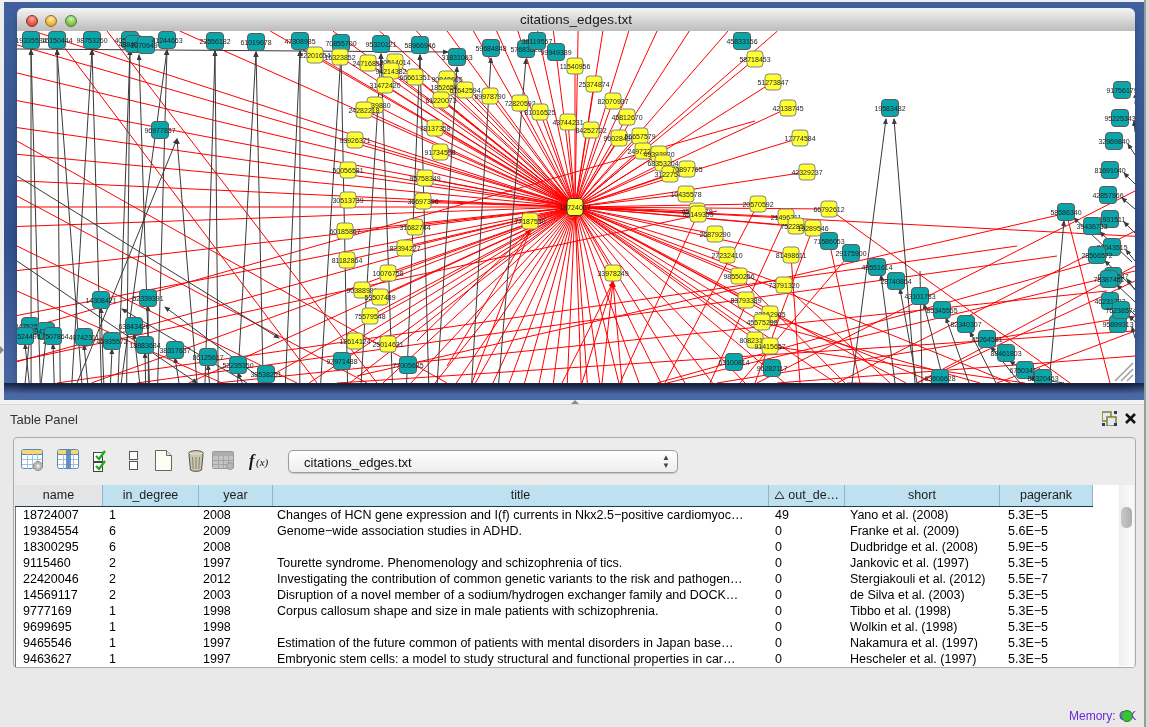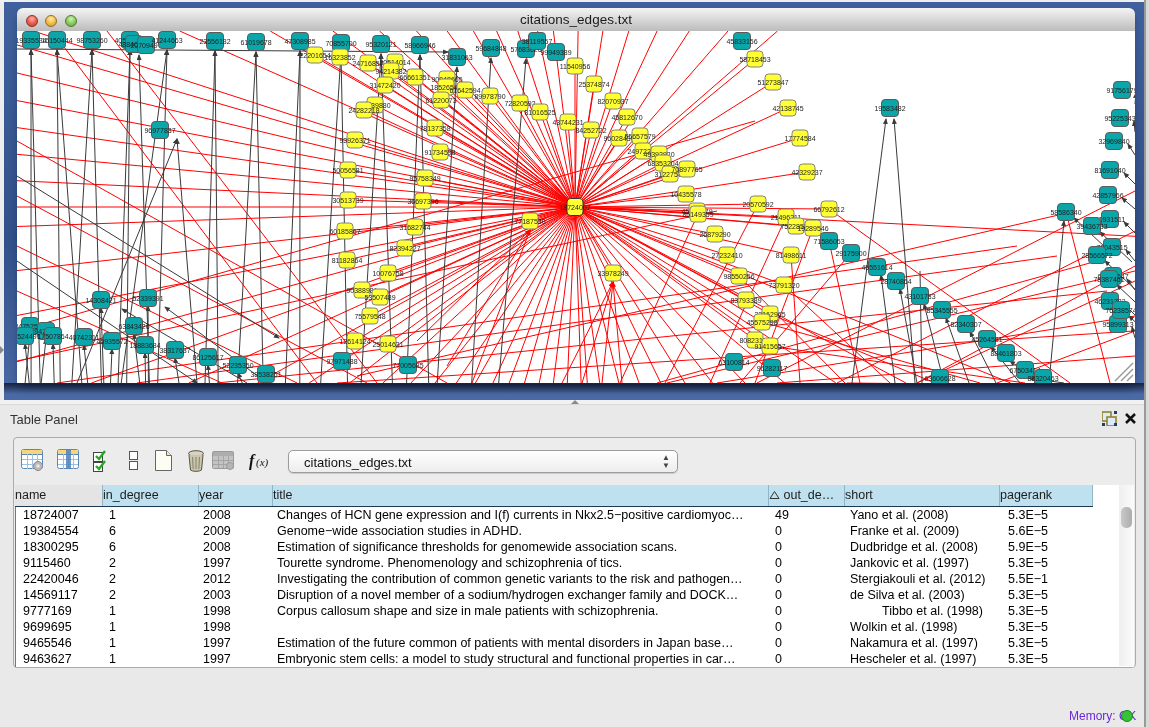--- a/index.html
+++ b/index.html
@@ -20,21 +20,21 @@
 #panelhdr span{position:absolute;left:10px;top:7px;font-size:13px;color:#333}
 #floaticon{position:absolute;left:1102px;top:411px;width:15px;height:15px}
 #tframe{position:absolute;left:13px;top:437px;width:1123px;height:231px;background:#ececec;border:1px solid #ababab;border-radius:4px}
 #righledge{position:absolute;left:1144px;top:0;width:2px;height:727px;background:#9a9a9a}
 #rightstrip{position:absolute;left:1146px;top:0;width:3px;height:727px;background:#d9d9d9}
 .ticon{position:absolute;top:449px}
 #dropdown{position:absolute;left:288px;top:450px;width:390px;height:23px;border:1px solid #9b9b9b;border-radius:5px;background:linear-gradient(#fff,#ededed);box-shadow:0 1px 1px rgba(0,0,0,.15)}
 #dropdown span{position:absolute;left:15px;top:4px;font-size:13px;color:#111}
 #ddarrows{position:absolute;left:373px;top:3px;font-size:8px;color:#444;line-height:8px;text-align:center}
 #table{position:absolute;left:15px;top:485px;width:1119px;height:182px;background:#fff;overflow:hidden;box-shadow:inset 1px 0 0 #777}
-.hc{position:absolute;top:0;height:21px;background:#bfe0ef;border-right:1px solid #8fb6c8;font-size:12.5px;color:#1c1c1c;text-align:left;line-height:21px}
+.hc{position:absolute;top:0;height:21px;background:#bfe0ef;border-right:1px solid #8fb6c8;font-size:12.5px;color:#1c1c1c;text-align:center;line-height:21px}
 #hdrline{position:absolute;left:0;top:21px;width:1078px;height:1px;background:#1b3a52}
 .tr{position:absolute;left:0;width:1078px;height:16px;font-size:12.5px;color:#000;white-space:nowrap}
 .tc{position:absolute;top:0;height:16px;line-height:16px;overflow:hidden}
 #vsb{position:absolute;left:1119px;top:485px;width:15px;height:181px;background:linear-gradient(90deg,#efefef,#fbfbfb)}
 #vthumb{position:absolute;left:1121px;top:507px;width:11px;height:21px;background:linear-gradient(90deg,#c9c9c9,#adadad);border-radius:5px}
 #tabs{position:absolute;left:428px;top:676px;width:294px;height:19px;border:1px solid #8e8e8e;border-radius:4px;background:#fdfdfd;box-shadow:0 1px 0 rgba(255,255,255,.7)}
 .seg{position:absolute;top:0;height:17px;font-size:12.5px;line-height:17px;text-align:center;color:#111}
 #seg1{left:0;width:90px;background:linear-gradient(#6a6a6a,#8c8c8c);color:#f2f2f2;border-radius:3px 0 0 3px;border-right:1px solid #777}
 #seg2{left:91px;width:89px;border-right:1px solid #bbb}
 #seg3{left:181px;width:112px}
@@ -707,59 +707,58 @@
         <div class="tc" style="left:188px;width:68px">2009</div>
         <div class="tc" style="left:262px;width:490px">Genome−wide association studies in ADHD.</div>
         <div class="tc" style="left:760px;width:68px">0</div>
         <div class="tc" style="left:835px;width:148px">Franke et al. (2009)</div>
         <div class="tc" style="left:993px;width:83px">5.6E−5</div>
       </div>
 <div class="tr" style="top:54px">
         <div class="tc" style="left:8px;width:78px">18300295</div>
         <div class="tc" style="left:94px;width:88px">6</div>
         <div class="tc" style="left:188px;width:68px">2008</div>
-        <div class="tc" style="left:262px;width:490px">Estimation of significance thresholds for genomewide association scans.</div>
         <div class="tc" style="left:760px;width:68px">0</div>
         <div class="tc" style="left:835px;width:148px">Dudbridge et al. (2008)</div>
         <div class="tc" style="left:993px;width:83px">5.9E−5</div>
       </div>
 <div class="tr" style="top:70px">
         <div class="tc" style="left:8px;width:78px">9115460</div>
         <div class="tc" style="left:94px;width:88px">2</div>
         <div class="tc" style="left:188px;width:68px">1997</div>
         <div class="tc" style="left:262px;width:490px">Tourette syndrome. Phenomenology and schizophrenia of tics.</div>
         <div class="tc" style="left:760px;width:68px">0</div>
         <div class="tc" style="left:835px;width:148px">Jankovic et al. (1997)</div>
         <div class="tc" style="left:993px;width:83px">5.3E−5</div>
       </div>
 <div class="tr" style="top:86px">
         <div class="tc" style="left:8px;width:78px">22420046</div>
         <div class="tc" style="left:94px;width:88px">2</div>
         <div class="tc" style="left:188px;width:68px">2012</div>
         <div class="tc" style="left:262px;width:490px">Investigating the contribution of common genetic variants to the risk and pathogen…</div>
         <div class="tc" style="left:760px;width:68px">0</div>
         <div class="tc" style="left:835px;width:148px">Stergiakouli et al. (2012)</div>
-        <div class="tc" style="left:993px;width:83px">5.5E−1</div>
+        <div class="tc" style="left:993px;width:83px">5.5E−7</div>
       </div>
 <div class="tr" style="top:102px">
         <div class="tc" style="left:8px;width:78px">14569117</div>
         <div class="tc" style="left:94px;width:88px">2</div>
         <div class="tc" style="left:188px;width:68px">2003</div>
         <div class="tc" style="left:262px;width:490px">Disruption of a novel member of a sodium/hydrogen exchanger family and DOCK…</div>
         <div class="tc" style="left:760px;width:68px">0</div>
         <div class="tc" style="left:835px;width:148px">de Silva et al. (2003)</div>
         <div class="tc" style="left:993px;width:83px">5.3E−5</div>
       </div>
 <div class="tr" style="top:118px">
         <div class="tc" style="left:8px;width:78px">9777169</div>
         <div class="tc" style="left:94px;width:88px">1</div>
         <div class="tc" style="left:188px;width:68px">1998</div>
         <div class="tc" style="left:262px;width:490px">Corpus callosum shape and size in male patients with schizophrenia.</div>
         <div class="tc" style="left:760px;width:68px">0</div>
-        <div class="tc" style="left:867px;width:148px">Tibbo et al. (1998)</div>
+        <div class="tc" style="left:835px;width:148px">Tibbo et al. (1998)</div>
         <div class="tc" style="left:993px;width:83px">5.3E−5</div>
       </div>
 <div class="tr" style="top:134px">
         <div class="tc" style="left:8px;width:78px">9699695</div>
         <div class="tc" style="left:94px;width:88px">1</div>
         <div class="tc" style="left:188px;width:68px">1998</div>
         <div class="tc" style="left:760px;width:68px">0</div>
         <div class="tc" style="left:835px;width:148px">Wolkin et al. (1998)</div>
         <div class="tc" style="left:993px;width:83px">5.3E−5</div>
       </div>

